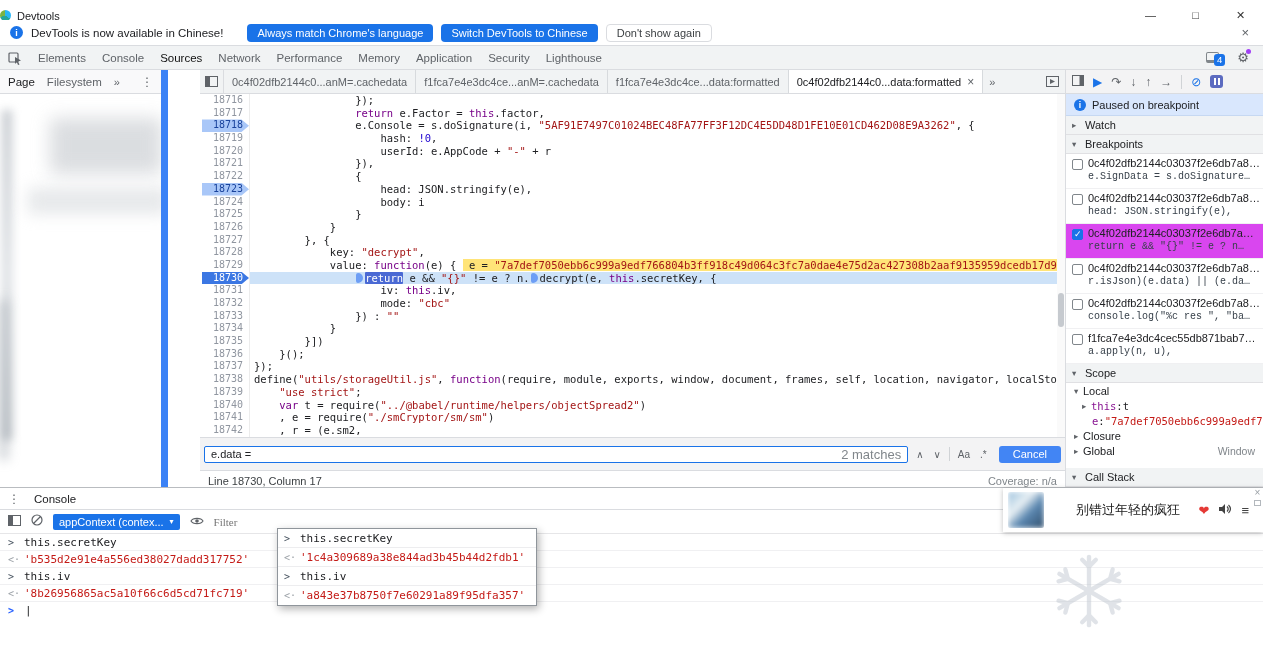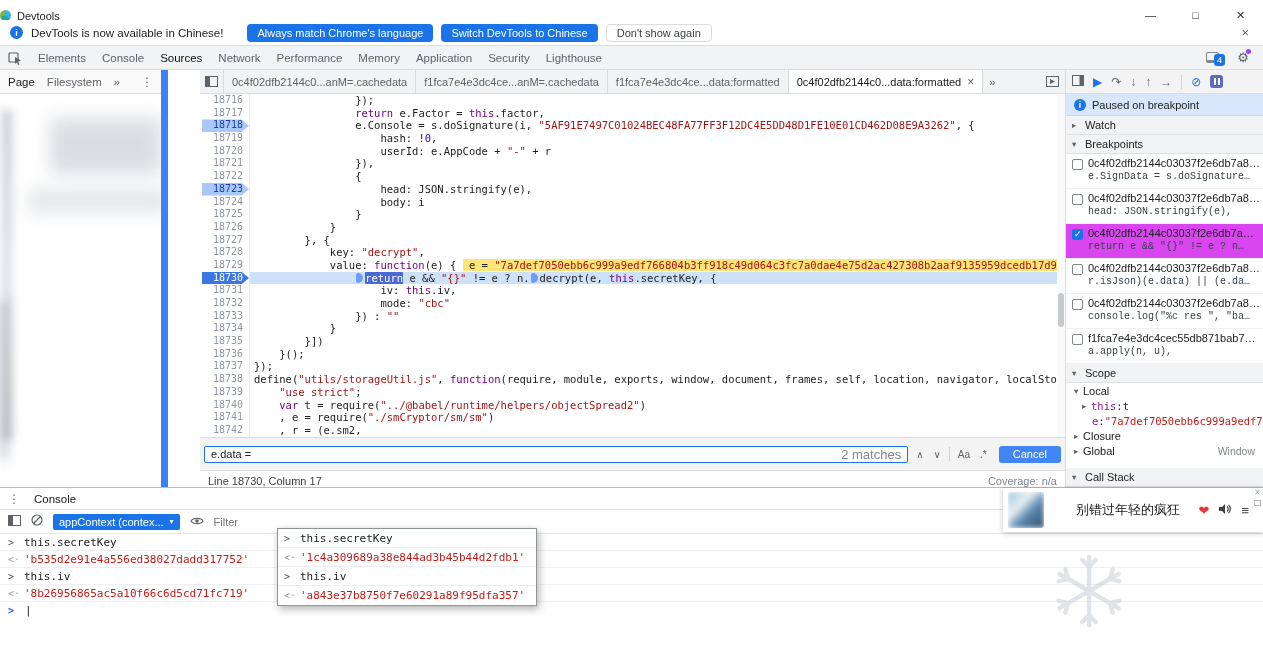--- a/index.html
+++ b/index.html
@@ -134,21 +134,21 @@
   
   .drawer{position:absolute;left:0;top:487px;width:1263px;height:168px;background:#fff;border-top:1px solid #b9bcc0}
   .drawer-header{height:22px;border-bottom:1px solid #dadce0;display:flex;align-items:center;padding:0 8px;gap:14px}
   .drawer-kebab{color:#5f6368;font-size:12px}
   .drawer-tab{font-size:11.5px;color:#202124}
   .console-toolbar{height:24px;border-bottom:1px solid #e6e6e8;display:flex;align-items:center;padding:0 8px;gap:10px}
   .ctx-select{background:#1a73e8;color:#fff;font-size:11px;border-radius:2px;padding:2px 6px;display:flex;
               align-items:center;gap:6px;white-space:nowrap}
   .ctx-caret{font-size:8px}
   .filter-input{border:none;outline:none;font-size:11px;color:#202124;flex:1;min-width:60px;
-                font-family:Liberation Sans, sans-serif}
+                font-family:Liberation Serif, serif}
   .c-row{display:flex;align-items:center;height:17px;border-bottom:1px solid #f0f0f2;padding-left:8px;
          font-family:"DejaVu Sans Mono",monospace;font-size:11px;color:#202124}
   .c-row .c-ic{width:16px;flex:none;color:#9aa0a6;font-size:10px}
   .c-row.cmd .c-ic{color:#46525e}
   .c-row.prompt{border-bottom:none}
   .c-row.prompt .c-ic{color:#2962ff;font-weight:bold}
   .c-tx.str{color:#c41a16}
   .caret{color:#202124;margin-left:1px}
 
   

